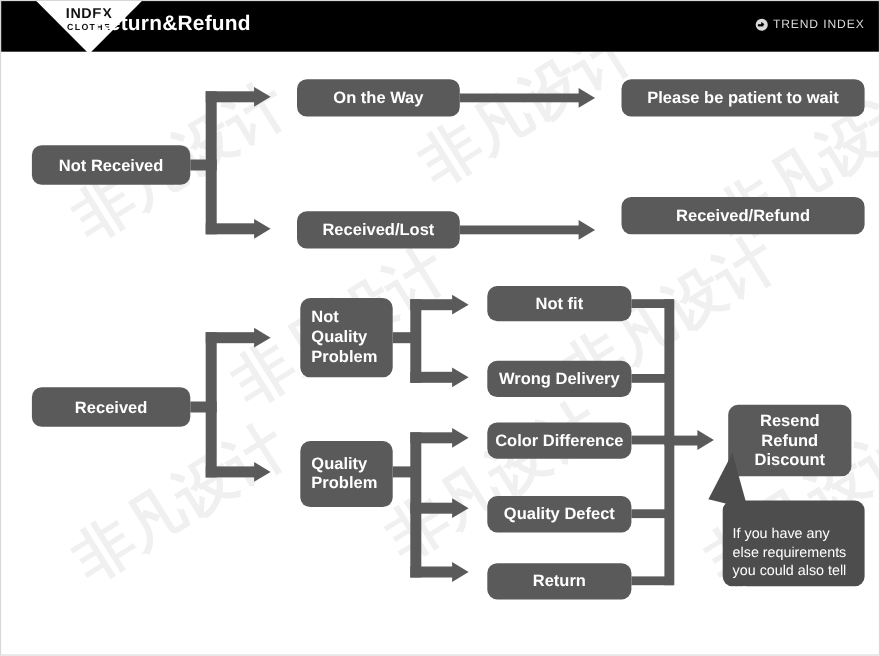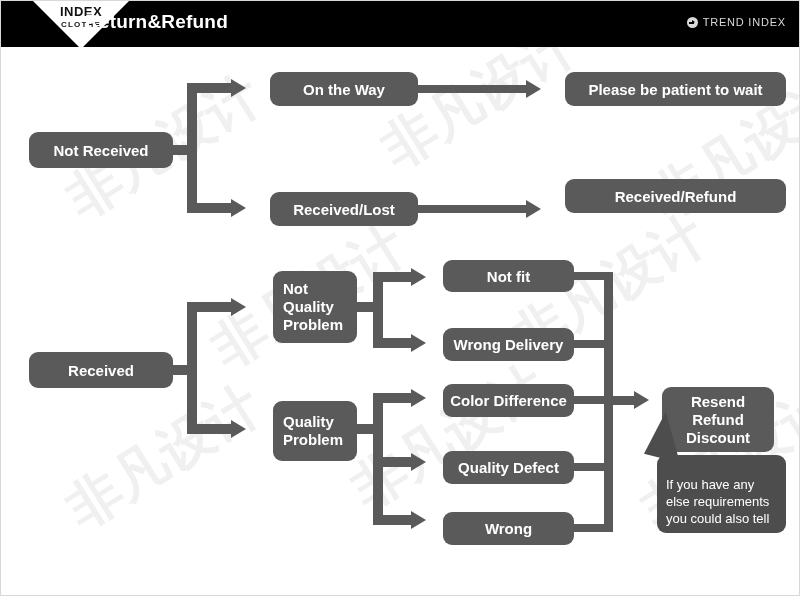--- a/index.html
+++ b/index.html
@@ -213,32 +213,32 @@
   <div class="arrowhead" style="left:410px;top:388px;"></div>
   <div class="conn" style="left:372px;top:456px;width:40px;height:10px;"></div>
   <div class="arrowhead" style="left:410px;top:452px;"></div>
   <div class="conn" style="left:372px;top:514px;width:40px;height:10px;"></div>
   <div class="arrowhead" style="left:410px;top:510px;"></div>
 
   <div class="fnode" style="left:442px;top:259px;width:131px;height:32px;">Not fit</div>
   <div class="fnode" style="left:442px;top:327px;width:131px;height:33px;">Wrong Delivery</div>
   <div class="fnode" style="left:442px;top:383px;width:131px;height:33px;">Color Difference</div>
   <div class="fnode" style="left:442px;top:450px;width:131px;height:33px;">Quality Defect</div>
-  <div class="fnode" style="left:442px;top:511px;width:131px;height:33px;">Wrong</div>
+  <div class="fnode" style="left:442px;top:511px;width:131px;height:33px;">Return</div>
 
   <div class="conn" style="left:573px;top:271px;width:38px;height:8px;"></div>
   <div class="conn" style="left:573px;top:339px;width:38px;height:8px;"></div>
   <div class="conn" style="left:573px;top:395px;width:38px;height:8px;"></div>
   <div class="conn" style="left:573px;top:462px;width:38px;height:8px;"></div>
   <div class="conn" style="left:573px;top:523px;width:38px;height:8px;"></div>
   <div class="conn" style="left:603px;top:271px;width:9px;height:260px;"></div>
   <div class="conn" style="left:603px;top:395px;width:32px;height:9px;"></div>
   <div class="arrowhead" style="left:633px;top:390px;"></div>
 
-  <div class="fnode multi" style="left:661px;top:386px;width:112px;height:65px;flex-direction:column;">
+  <div class="fnode multi" style="left:661px;top:367px;width:112px;height:65px;flex-direction:column;">
     <span>Resend</span>
     <span>Refund</span>
     <span>Discount</span>
   </div>
 
   <div class="callout-tail" style="left:648px;top:412px;"></div>
   <div class="callout" style="left:656px;top:454px;width:129px;height:78px;">If you have any else requirements you could also tell us</div>
 
 </div>
 

